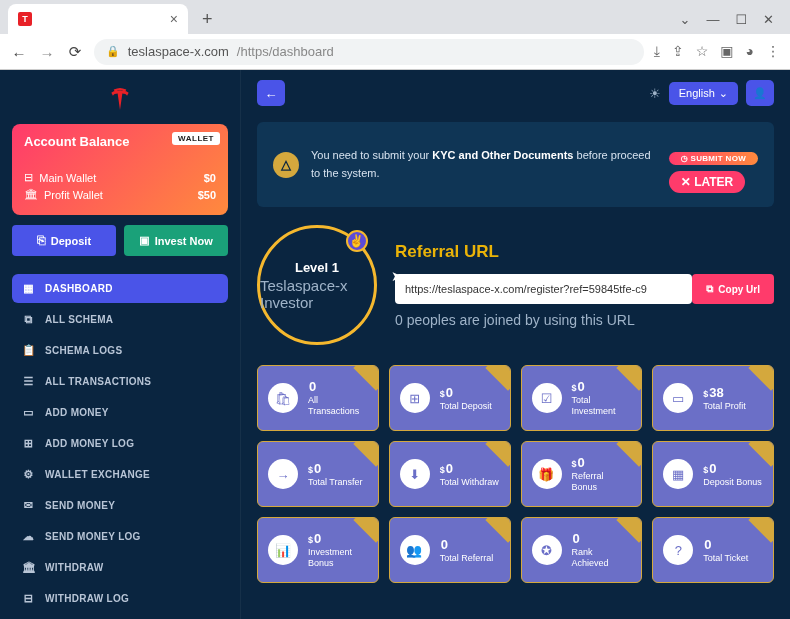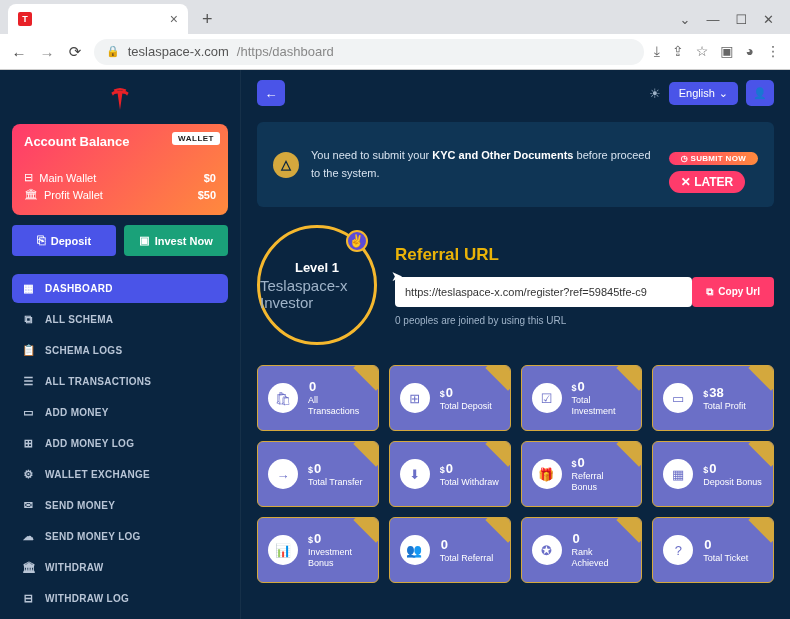--- a/index.html
+++ b/index.html
@@ -63,21 +63,21 @@
 .referral-row { display: flex; gap: 18px; margin-bottom: 20px; align-items: center; }
 .level-circle { width: 120px; height: 120px; border: 3px solid #f5b82e; border-radius: 50%; display: flex; flex-direction: column; align-items: center; justify-content: center; position: relative; flex-shrink:0; }
 .level-title { color: #fff; font-weight: 700; font-size: 13px; }
 .level-sub { color: #9fb3c8; font-size: 15px; margin-top: 2px; }
 .level-badge { position: absolute; top: 2px; right: 6px; width: 22px; height: 22px; background: #5b4bd9; border-radius: 50%; display:flex; align-items:center; justify-content:center; font-size:12px; border:2px solid #f5b82e; }
 .referral-col { flex: 1; }
 .ref-label { color: #eab308; font-weight: 700; font-size: 17px; margin-bottom: 12px; }
 .ref-input-row { display: flex; margin-bottom: 8px; }
 .ref-input { flex: 1; background: #fff; border: none; border-radius: 4px; padding: 9px 10px; font-size: 11px; color: #333; }
 .copy-btn { background: #ff3b6b; color: #fff; border: none; border-radius: 4px; padding: 0 14px; font-size: 10px; font-weight: 600; cursor: pointer; display:flex; align-items:center; gap:5px; }
-.ref-note { color: #9fb3c8; font-size: 10px; }
+.ref-note { color: #9fb3c8; font-size: 14px; }
 
 .cards { display: grid; grid-template-columns: repeat(4, 1fr); gap: 10px; }
 .card { background: #6b6fc7; border-radius: 6px; padding: 12px 10px; display: flex; gap: 10px; align-items: center; position: relative; overflow: hidden; border:1px solid #d4a83d; min-height:66px; }
 .card::after { content: ""; position: absolute; top: -14px; right: -14px; width: 32px; height: 32px; background: #d4a83d; transform: rotate(45deg); }
 .card-icon { width: 30px; height: 30px; background: #fff; border-radius: 50%; display:flex; align-items:center; justify-content:center; color:#6b6fc7; font-size:13px; flex-shrink:0; }
 .card-text { color: #fff; }
 .card-val { font-size: 13px; font-weight: 700; display:flex; gap:1px; align-items:baseline; }
 .card-val .cur { font-size: 9px; }
 .card-label { font-size: 9px; line-height: 1.2; margin-top:1px; }
 

